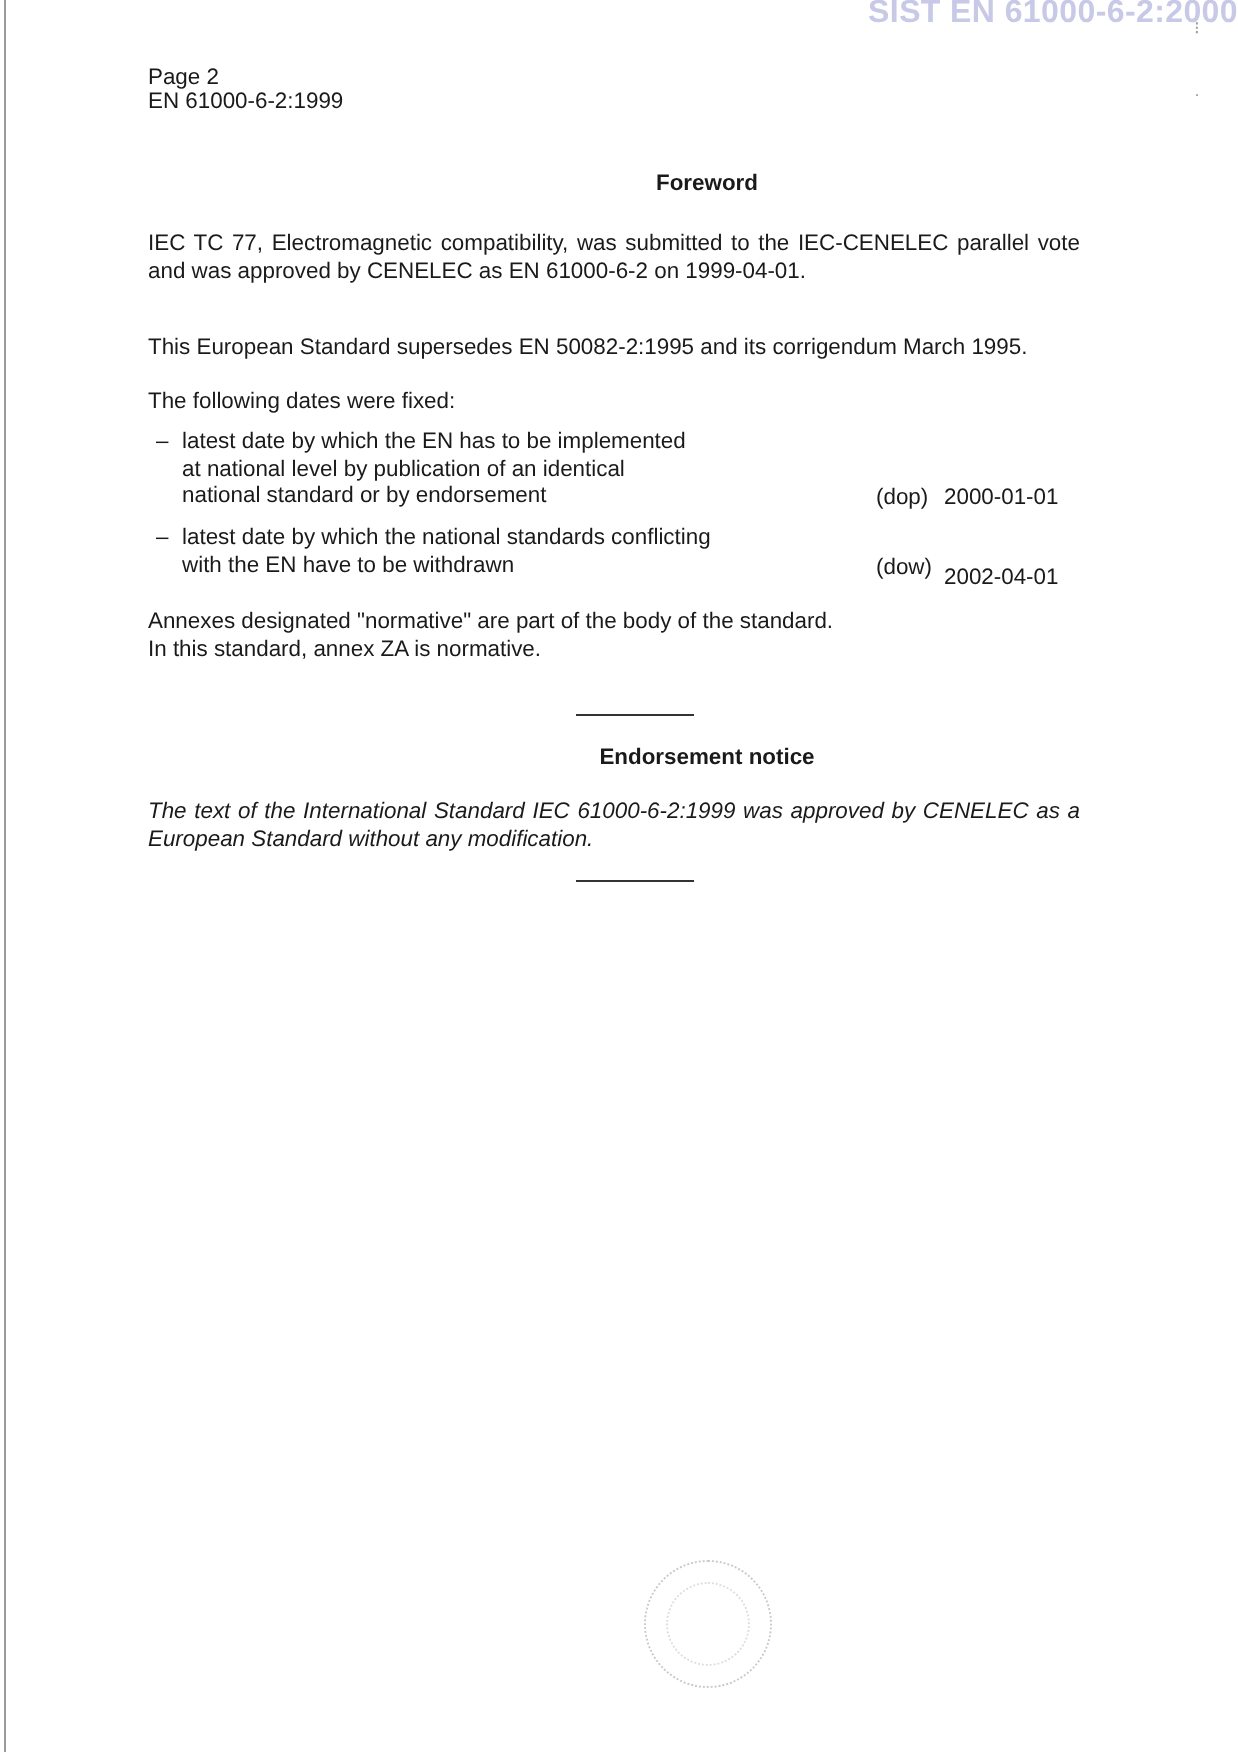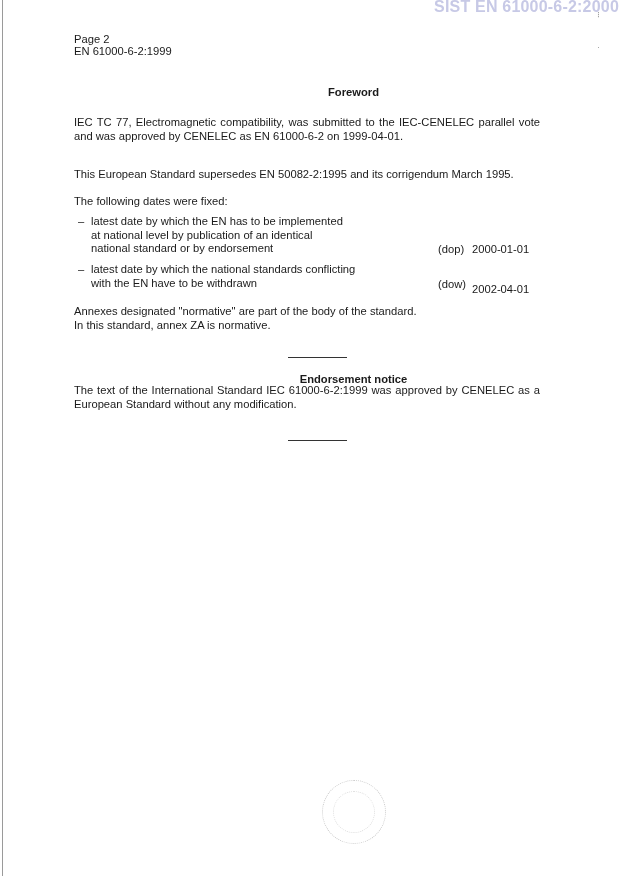--- a/index.html
+++ b/index.html
@@ -158,20 +158,20 @@
 
 <div class="para" style="top:305px;">
   <span class="line">Annexes designated "normative" are part of the body of the standard.</span>
   <span class="line">In this standard, annex ZA is normative.</span>
 </div>
 
 <div class="rule" style="top:357px;"></div>
 
 <div class="heading" style="top:373px;">Endorsement notice</div>
 
-<div class="para" style="top:384px;">
+<div class="para" style="top:400px;font-style:italic;">
   <span class="line just">The text of the International Standard IEC 61000-6-2:1999 was approved by CENELEC as a</span>
   <span class="line">European Standard without any modification.</span>
 </div>
 
 <div class="rule" style="top:440px;"></div>
 
 <div class="stamp"></div>
 
 </body></html>

